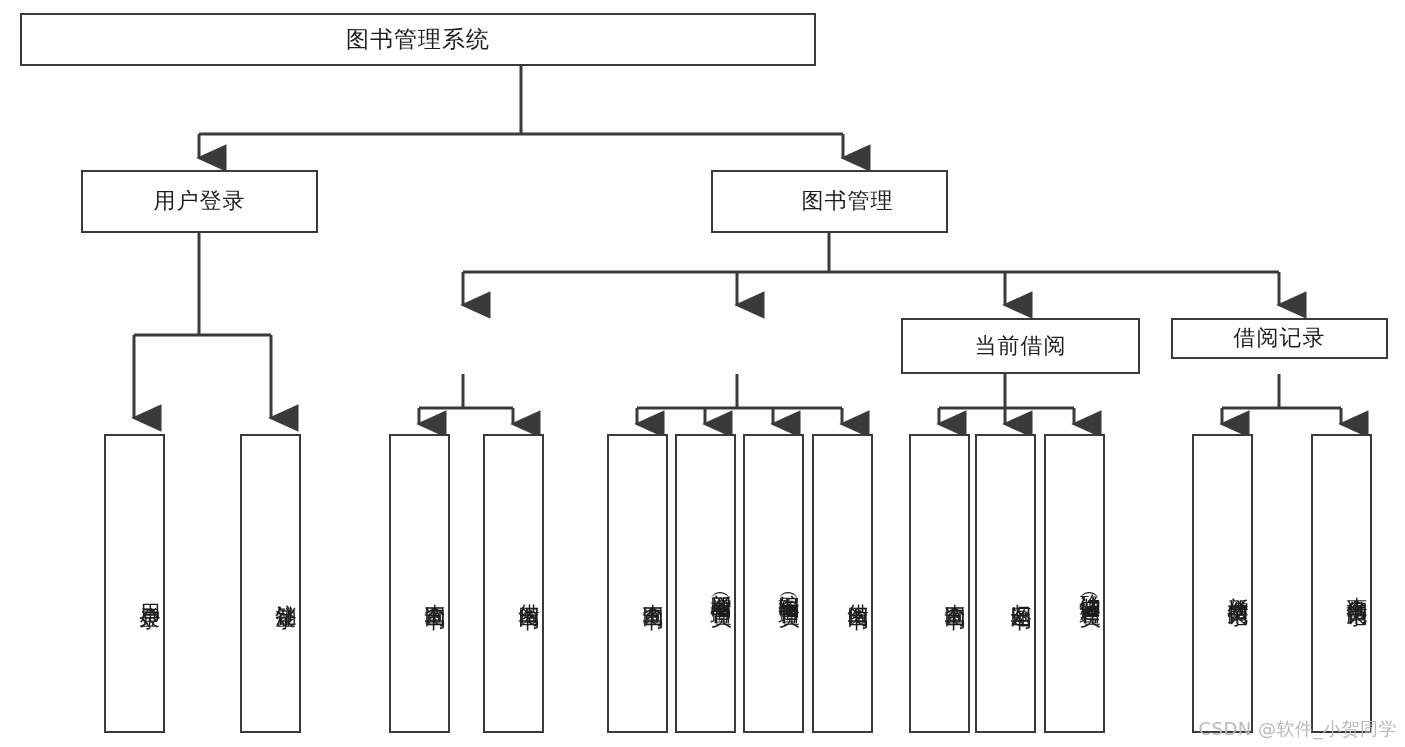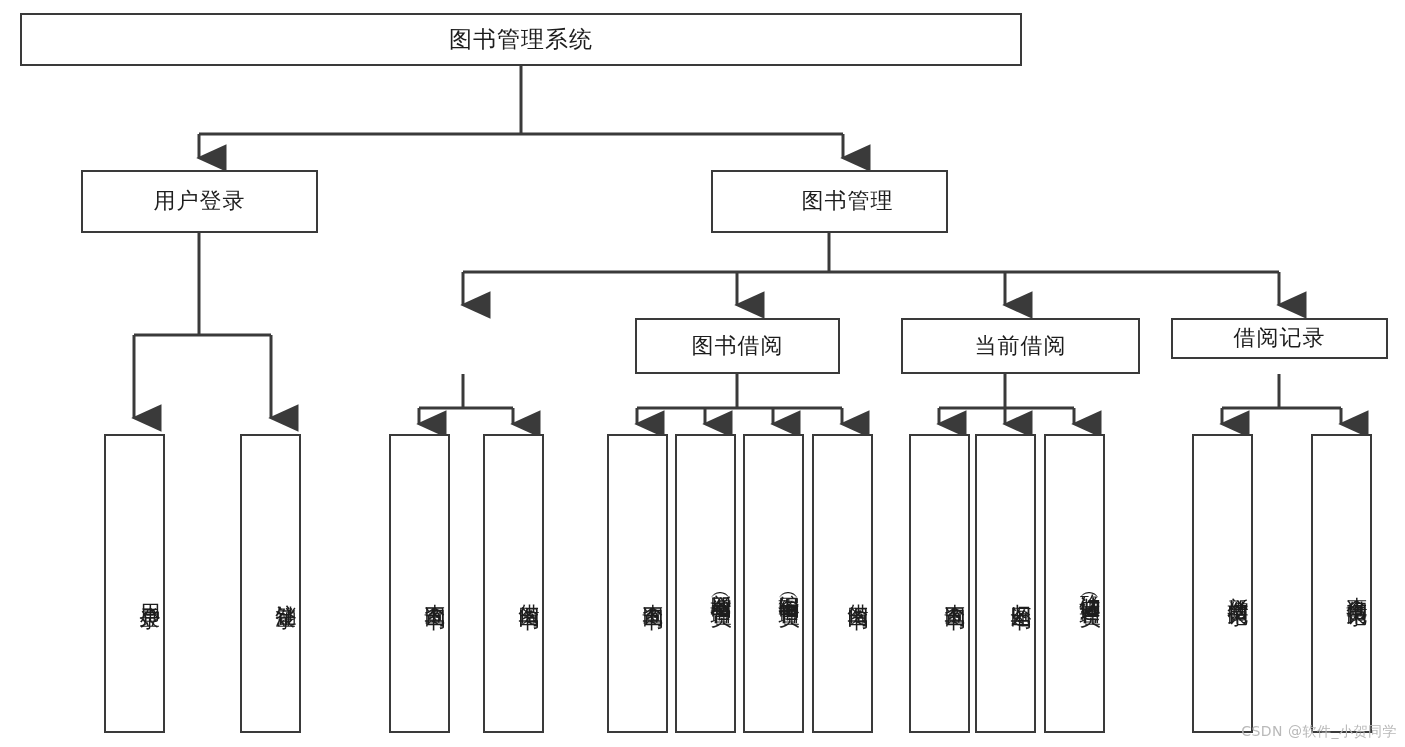--- a/index.html
+++ b/index.html
@@ -59,21 +59,21 @@
   }
   .vlabel {
     display: block;
     writing-mode: vertical-rl;
     text-orientation: upright;
   }
   #watermark {
     position: absolute;
     right: 8px;
     bottom: 6px;
-    font-size: 14px;
+    font-size: 18px;
     color: #b9b9b9;
     letter-spacing: 0.5px;
     white-space: nowrap;
   }
 </style>
 </head>
 <body>
 
 <div id="stage">
 
@@ -120,34 +120,31 @@
       <path d="M 1005 408 L 1005 424" marker-end="url(#arrow)"></path>
       <path d="M 1074 408 L 1074 424" marker-end="url(#arrow)"></path>
 
       <path d="M 1279 374 L 1279 408"></path>
       <path d="M 1222 408 L 1341 408"></path>
       <path d="M 1222 408 L 1222 424" marker-end="url(#arrow)"></path>
       <path d="M 1341 408 L 1341 424" marker-end="url(#arrow)"></path>
     </g>
   </svg>
 
-  <div class="node horiz root" style="left:20px; top:13px; width:1002px; height:53px;">
+  <div class="node horiz root" style="left:20px; top:13px; width:796px; height:53px;">
     <span>图书管理系统</span>
   </div>
 
   <div class="node horiz" style="left:81px; top:170px; width:237px; height:63px;">
     <span>用户登录</span>
   </div>
   <div class="node horiz" style="left:711px; top:170px; width:237px; height:63px;padding-left:36px;">
     <span>图书管理</span>
   </div>
 
-  <div class="node horiz" style="left:635px; top:318px; width:205px; height:56px;">
-    <span>图书借阅</span>
-  </div>
   <div class="node horiz" style="left:901px; top:318px; width:239px; height:56px;">
     <span>当前借阅</span>
   </div>
   <div class="node horiz" style="left:1171px; top:318px; width:217px; height:41px;">
     <span>借阅记录</span>
   </div>
 
   <div class="node vert" style="left:104px; top:434px; width:61px; height:299px;">
     <span class="vlabel">用户登录</span>
   </div>

